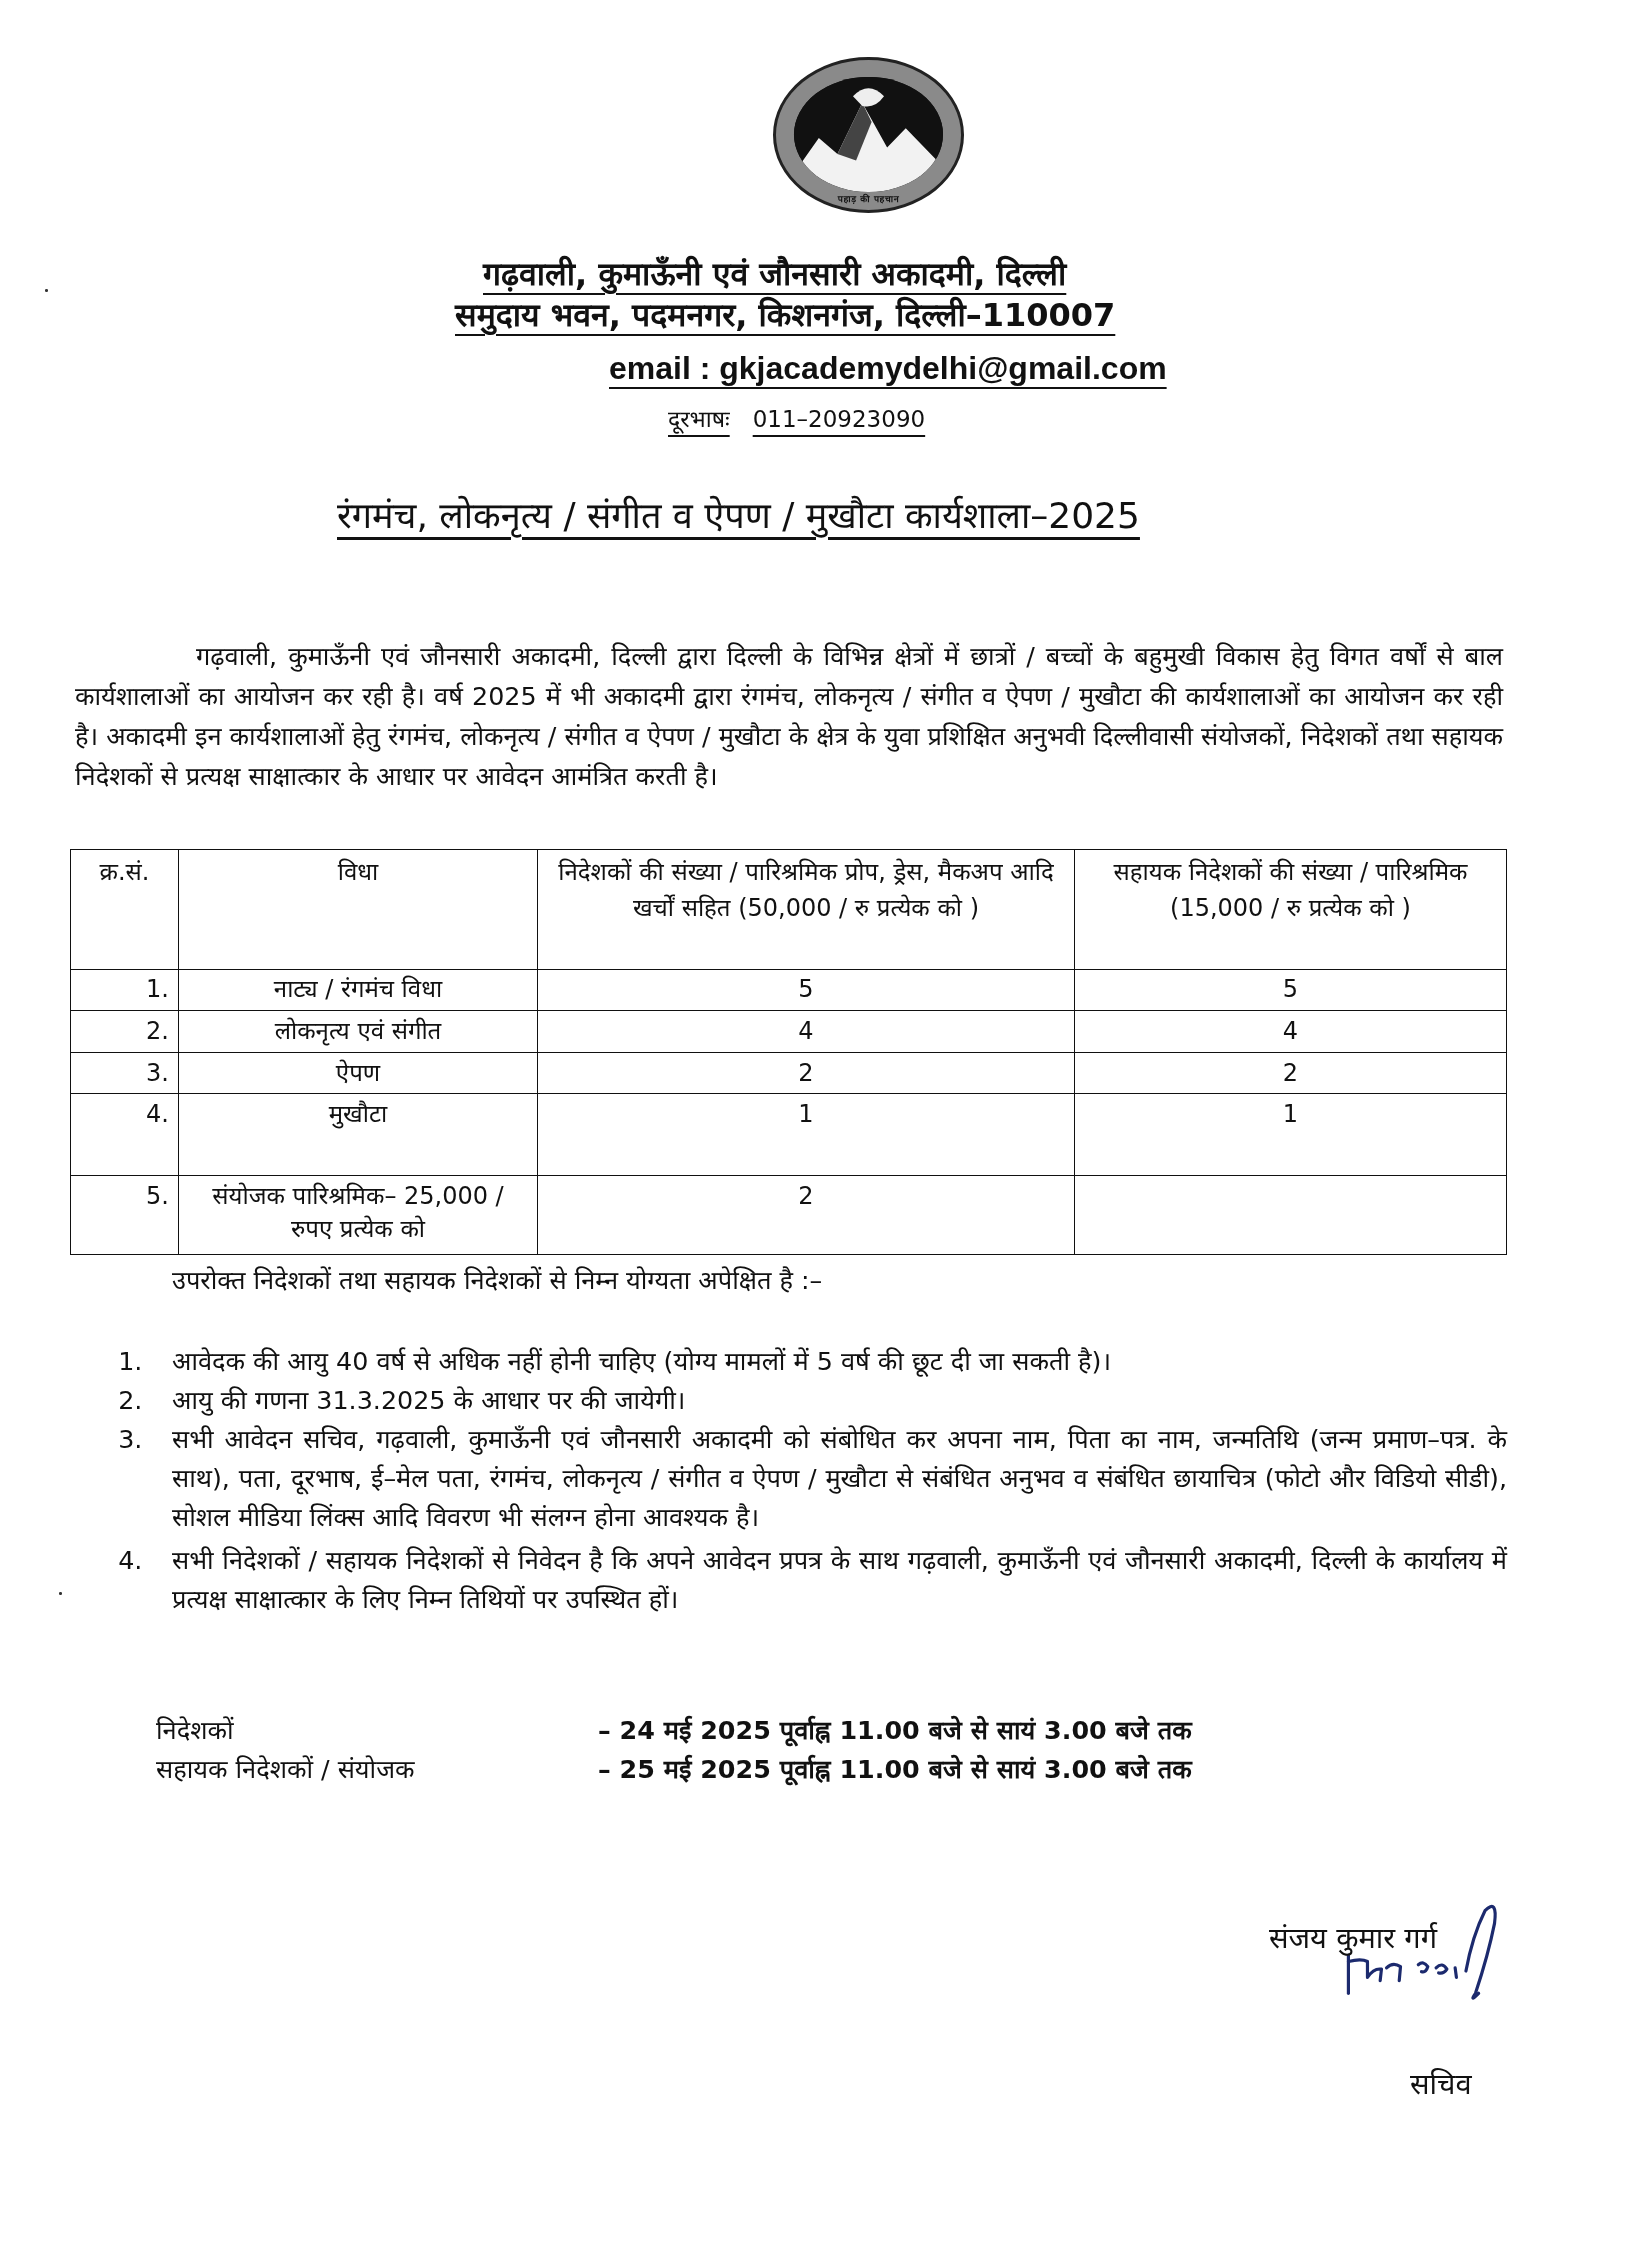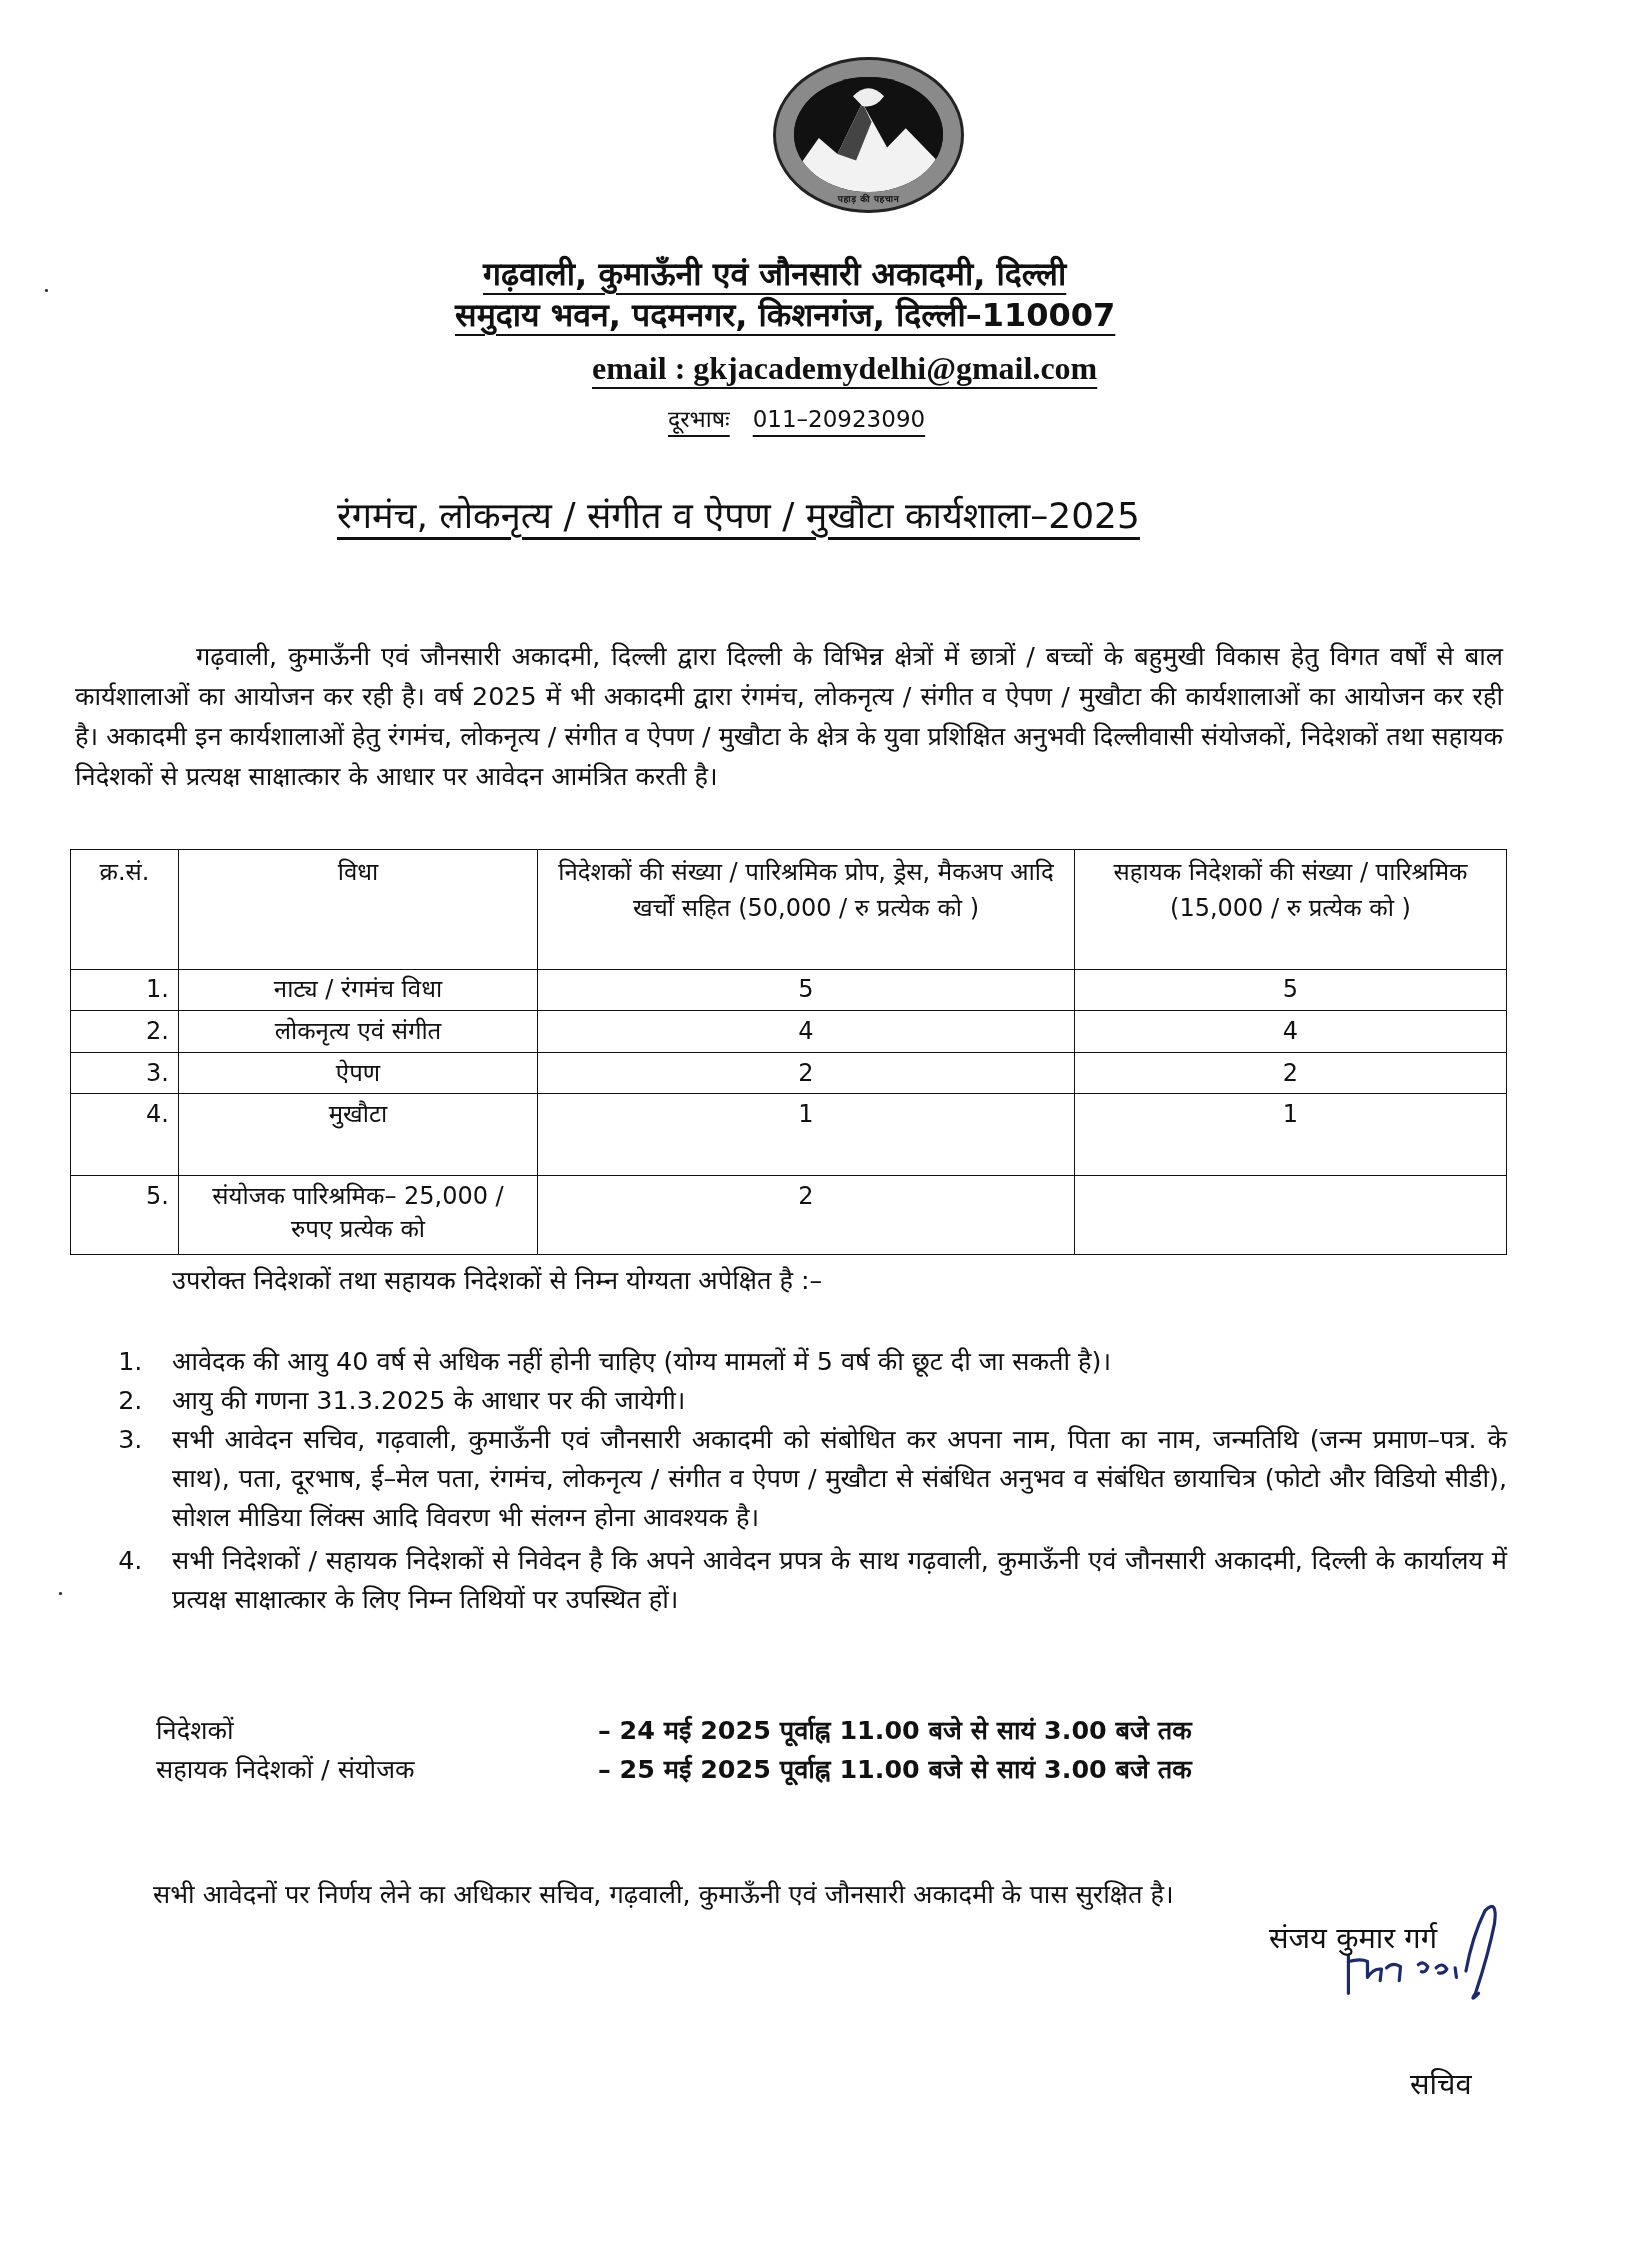--- a/index.html
+++ b/index.html
@@ -23,21 +23,21 @@
     .logo-ring-text {
       position: absolute; left: 0; right: 0; bottom: 5.1px; text-align: center;
       font-size: 9px; color: #111; font-weight: bold; letter-spacing: 0.6px;
     }
 
     
     .hdr { position: absolute; font-weight: bold; white-space: nowrap; }
     .hdr-u { text-decoration: underline; text-underline-offset: 7.6px; text-decoration-thickness: 1.9px; }
     .org-name { left: 483px; top: 251px; font-size: 32px; }
     .org-addr { left: 455px; top: 292px; font-size: 32px; }
-    .org-email { left: 592px; top: 350px; font-size: 32px; font-family: Liberation Serif, serif; }
+    .org-email { left: 609px; top: 350px; font-size: 32px; font-family: Liberation Sans, sans-serif; }
     .org-phone { left: 668px; top: 402px; font-size: 23px; font-weight: normal; }
     .org-phone .lbl { margin-right: 23px; margin-top: 7px; }
 
     .title { position: absolute; left: 337px; top: 490px; font-size: 36px; white-space: nowrap;
       text-decoration: underline; text-underline-offset: 9px; text-decoration-thickness: 2.5px; }
 
     
     .para {
       position: absolute; left: 75px; top: 636px; width: 1428px;
       font-size: 25.4px; line-height: 40px; text-align: justify; text-indent: 121px;
@@ -181,21 +181,20 @@
     <div class="sched-row">
       <span class="who">निदेशकों</span>
       <span class="when">– 24  मई 2025 पूर्वाह्न 11.00 बजे से सायं 3.00 बजे तक</span>
     </div>
     <div class="sched-row">
       <span class="who">सहायक निदेशकों / संयोजक</span>
       <span class="when">– 25  मई 2025 पूर्वाह्न 11.00 बजे से सायं 3.00 बजे तक</span>
     </div>
   </div>
 
-  <div class="closing">सभी आवेदनों पर निर्णय लेने का अधिकार सचिव, गढ़वाली, कुमाऊँनी एवं जौनसारी अकादमी के पास सुरक्षित है।</div>
 
   <div class="signature">
     <svg viewBox="0 0 280 170">
       <g fill="none" stroke="#1c2a6e" stroke-width="5" stroke-linecap="round" stroke-linejoin="round">
         <path d="M10 90 L10 150"></path>
         <path d="M10 100 Q30 95 40 100 L40 125 Q50 110 62 112 L60 130"></path>
         <path d="M70 110 Q80 100 92 108 L90 130"></path>
         <path d="M120 105 Q128 98 135 108 Q132 118 125 116"></path>
         <path d="M148 110 Q158 100 165 112 Q160 120 152 118"></path>
         <path d="M178 110 L180 125"></path>

